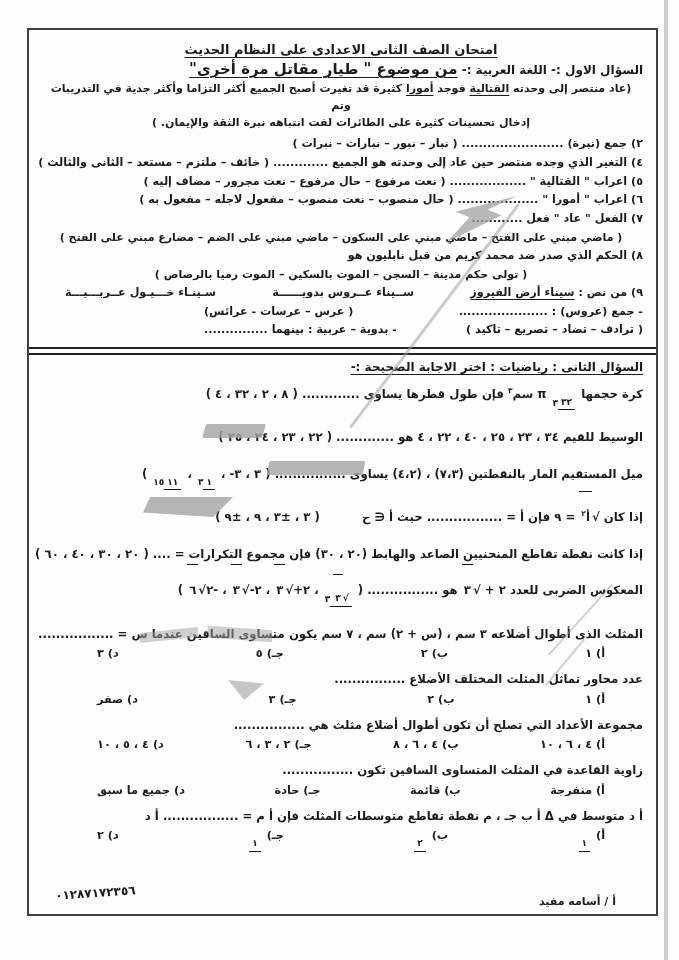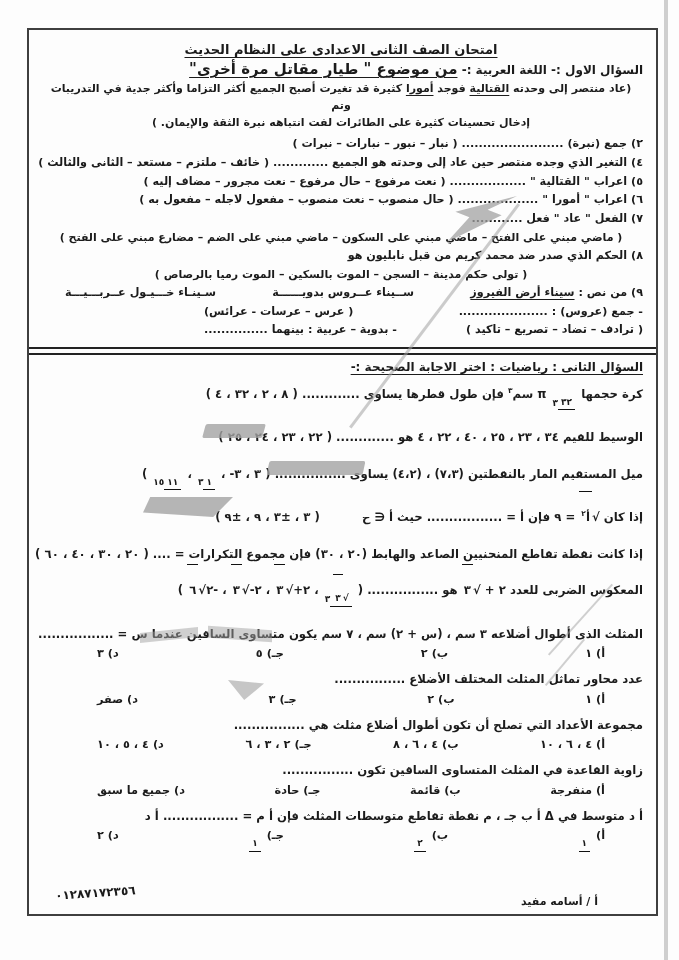--- a/index.html
+++ b/index.html
@@ -30,21 +30,21 @@
   .m-q{font-size:11.7px;line-height:1.5;white-space:nowrap;}
   .m-choices{display:flex;justify-content:space-between;font-size:11.3px;padding:4px 38px 0 58px;}
   .gap{display:inline-block;}
   sup{font-size:7.5px;line-height:0;}
   .frac{display:inline-flex;flex-direction:row;align-items:flex-start;vertical-align:-7px;
         font-size:9px;line-height:1.25;margin:0 2px;text-align:center;}
   .fr-n{border-bottom:1.3px solid #111;padding:0 3px 1px;}
   .fr-d{padding-top:0.5px;}
   .sqrt{white-space:nowrap;}
   .sqrt .rad{border-top:1.3px solid #111;padding:18px 2px;}
-  .footer-name{position:absolute;left:auto;right:58px;bottom:6px;font-size:11px;}
+  .footer-name{position:absolute;left:auto;right:40px;bottom:6px;font-size:11px;}
   .footer-phone{position:absolute;left:26px;bottom:14px;font-size:12px;letter-spacing:1px;transform:rotate(-4deg);}
   
   .mk{position:absolute;background:#a2a2a2;opacity:.7;z-index:3;}
   .mk-arrow1{left:447px;top:196px;width:70px;height:46px;opacity:.75;
      clip-path:polygon(100% 0,58% 30%,78% 42%,0 100%,32% 46%,12% 34%);}
   .mk-line1{left:520px;top:205px;width:280px;height:2.5px;opacity:.55;
      transform:rotate(127deg);transform-origin:0 0;}
   .mk-line3{left:613px;top:585px;width:95px;height:2px;opacity:.5;transform:rotate(132deg);transform-origin:0 0;}
   .mk-line4{left:585px;top:640px;width:60px;height:2px;opacity:.5;transform:rotate(130deg);transform-origin:0 0;}
   .mk-blob1{left:204px;top:424px;width:60px;height:14px;border-radius:2px;transform:skewX(-15deg);opacity:.8;}

